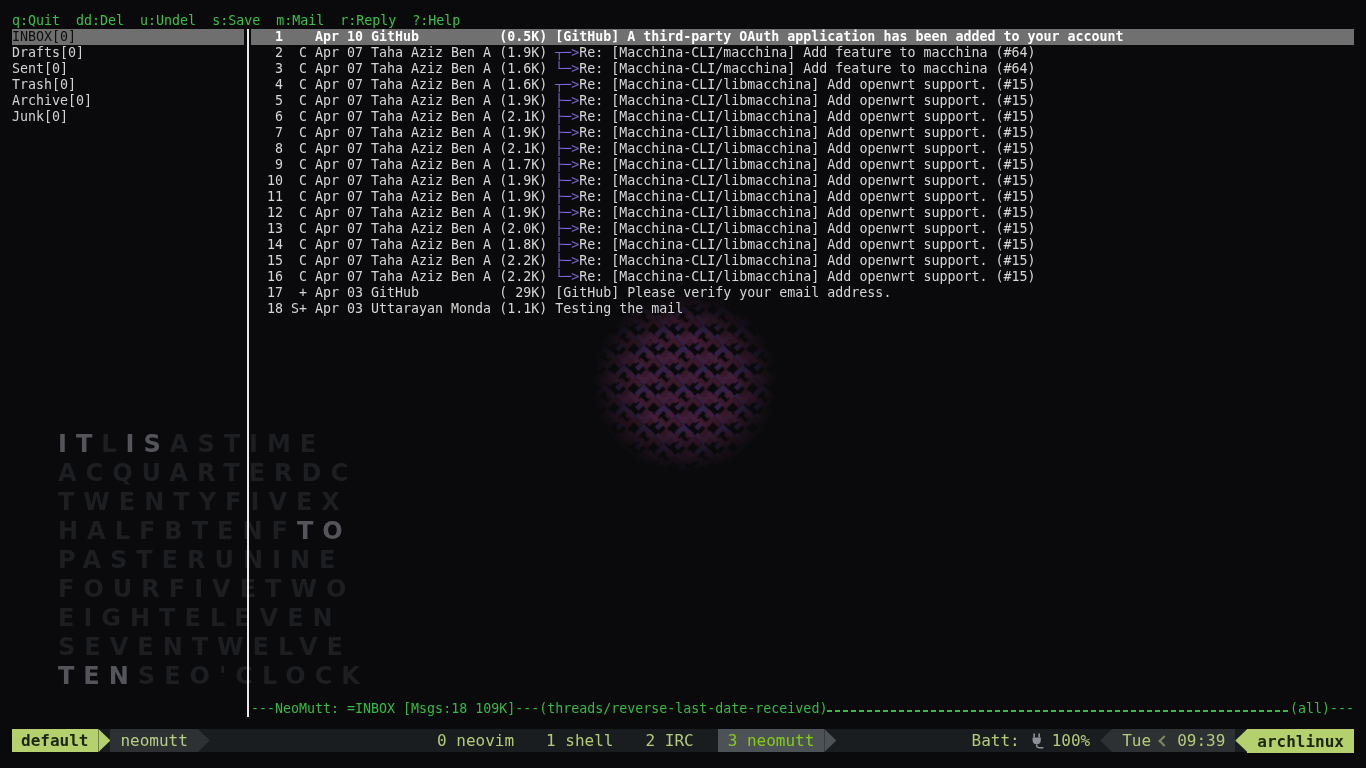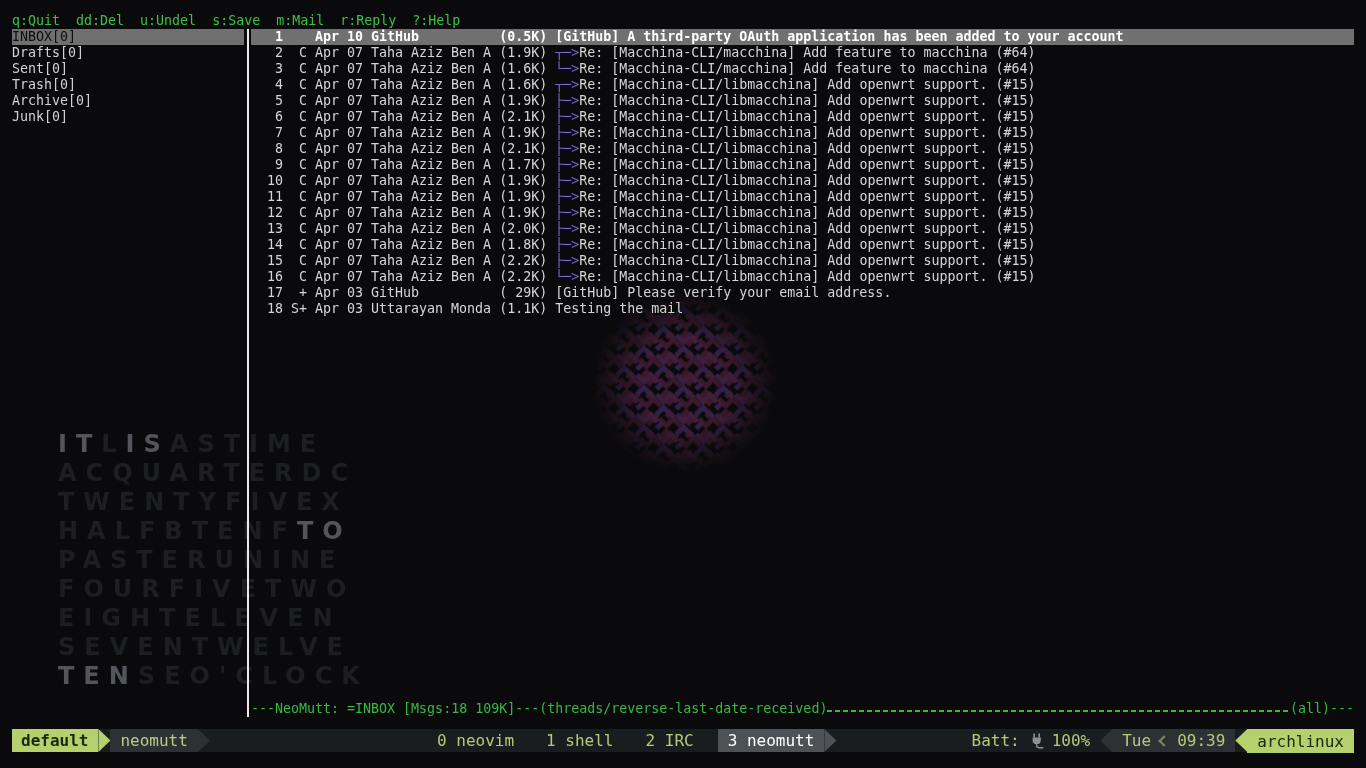--- a/index.html
+++ b/index.html
@@ -51,28 +51,28 @@
   .a-dark{background:#2d3134;clip-path:polygon(0 0,100% 50%,0 100%)}
   .a-darkbar{background:#1a1d1f;clip-path:polygon(0 0,100% 50%,0 100%)}
   .a-gray{background:#4d5256;clip-path:polygon(0 0,100% 50%,0 100%)}
   .arr-l{width:12px;height:23px;flex:none}
   .al-dark{background:#2d3134;clip-path:polygon(100% 0,0 50%,100% 100%)}
   .al-green{background:#b5d16e;clip-path:polygon(100% 0,0 50%,100% 100%)}
   .seg-pane{background:#2d3134;color:#b6cd86;padding:0 10px}
   .winlist{position:absolute;left:425px;top:0;height:23px;display:flex;color:#b2cb79}
   .winitem{margin-right:32px;white-space:pre}
   .winactive{display:flex;align-items:stretch;margin-left:12px}
-  .winactive .body{background:#4d5256;color:#ffffff;padding:0 10px;display:flex;align-items:center}
+  .winactive .body{background:#4d5256;color:#84cc16;padding:0 10px;display:flex;align-items:center}
   .tmux-right{margin-left:auto;display:flex;align-items:stretch}
   .battlabel,.battval{color:#b2cb79;display:flex;align-items:center;white-space:pre}
   .plug{display:flex;align-items:center;margin:0 8px 0 10px}
   .seg-clock{background:#2d3134;color:#b2cb79;display:flex;align-items:center;padding:0 10px;white-space:pre}
   .chev{width:6px;height:6px;border-left:2px solid #7a8a5e;border-bottom:2px solid #7a8a5e;
         transform:rotate(45deg);margin:0 9px;flex:none}
-  .seg-host{background:#b5d16e;color:#1c2609;font-weight:normal;padding:12px 10px;display:flex;align-items:center}
+  .seg-host{background:#b5d16e;color:#1c2609;font-weight:bold;padding:12px 10px;display:flex;align-items:center}
 </style>
 </head>
 <body>
 
 <div class="screen">
 
   <div class="wallpaper">
     <div class="clock">
       <div class="crow"><span class="lit">IT</span><span>L</span><span class="lit">IS</span><span>ASTIME</span></div>
       <div class="crow">ACQUARTERDC</div>

